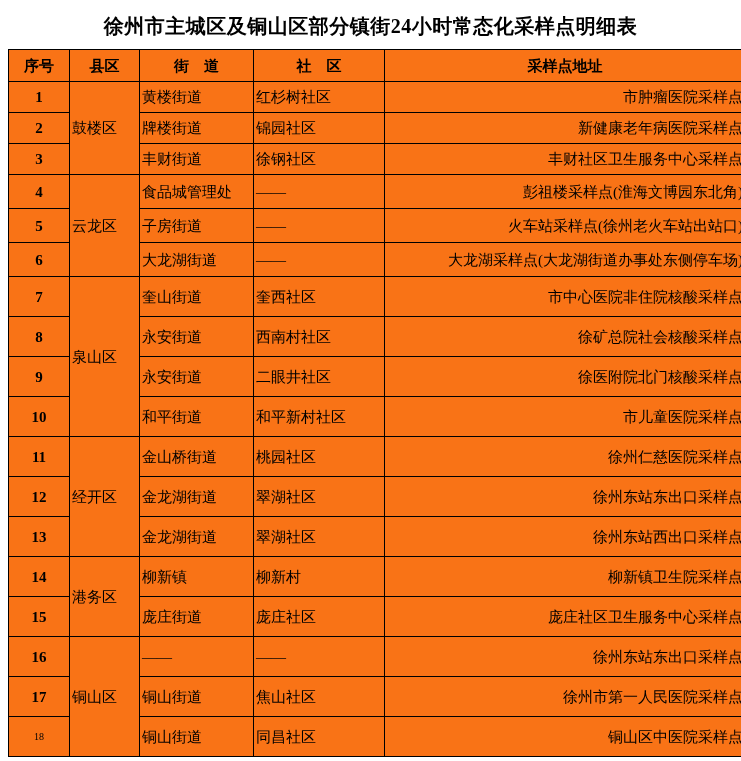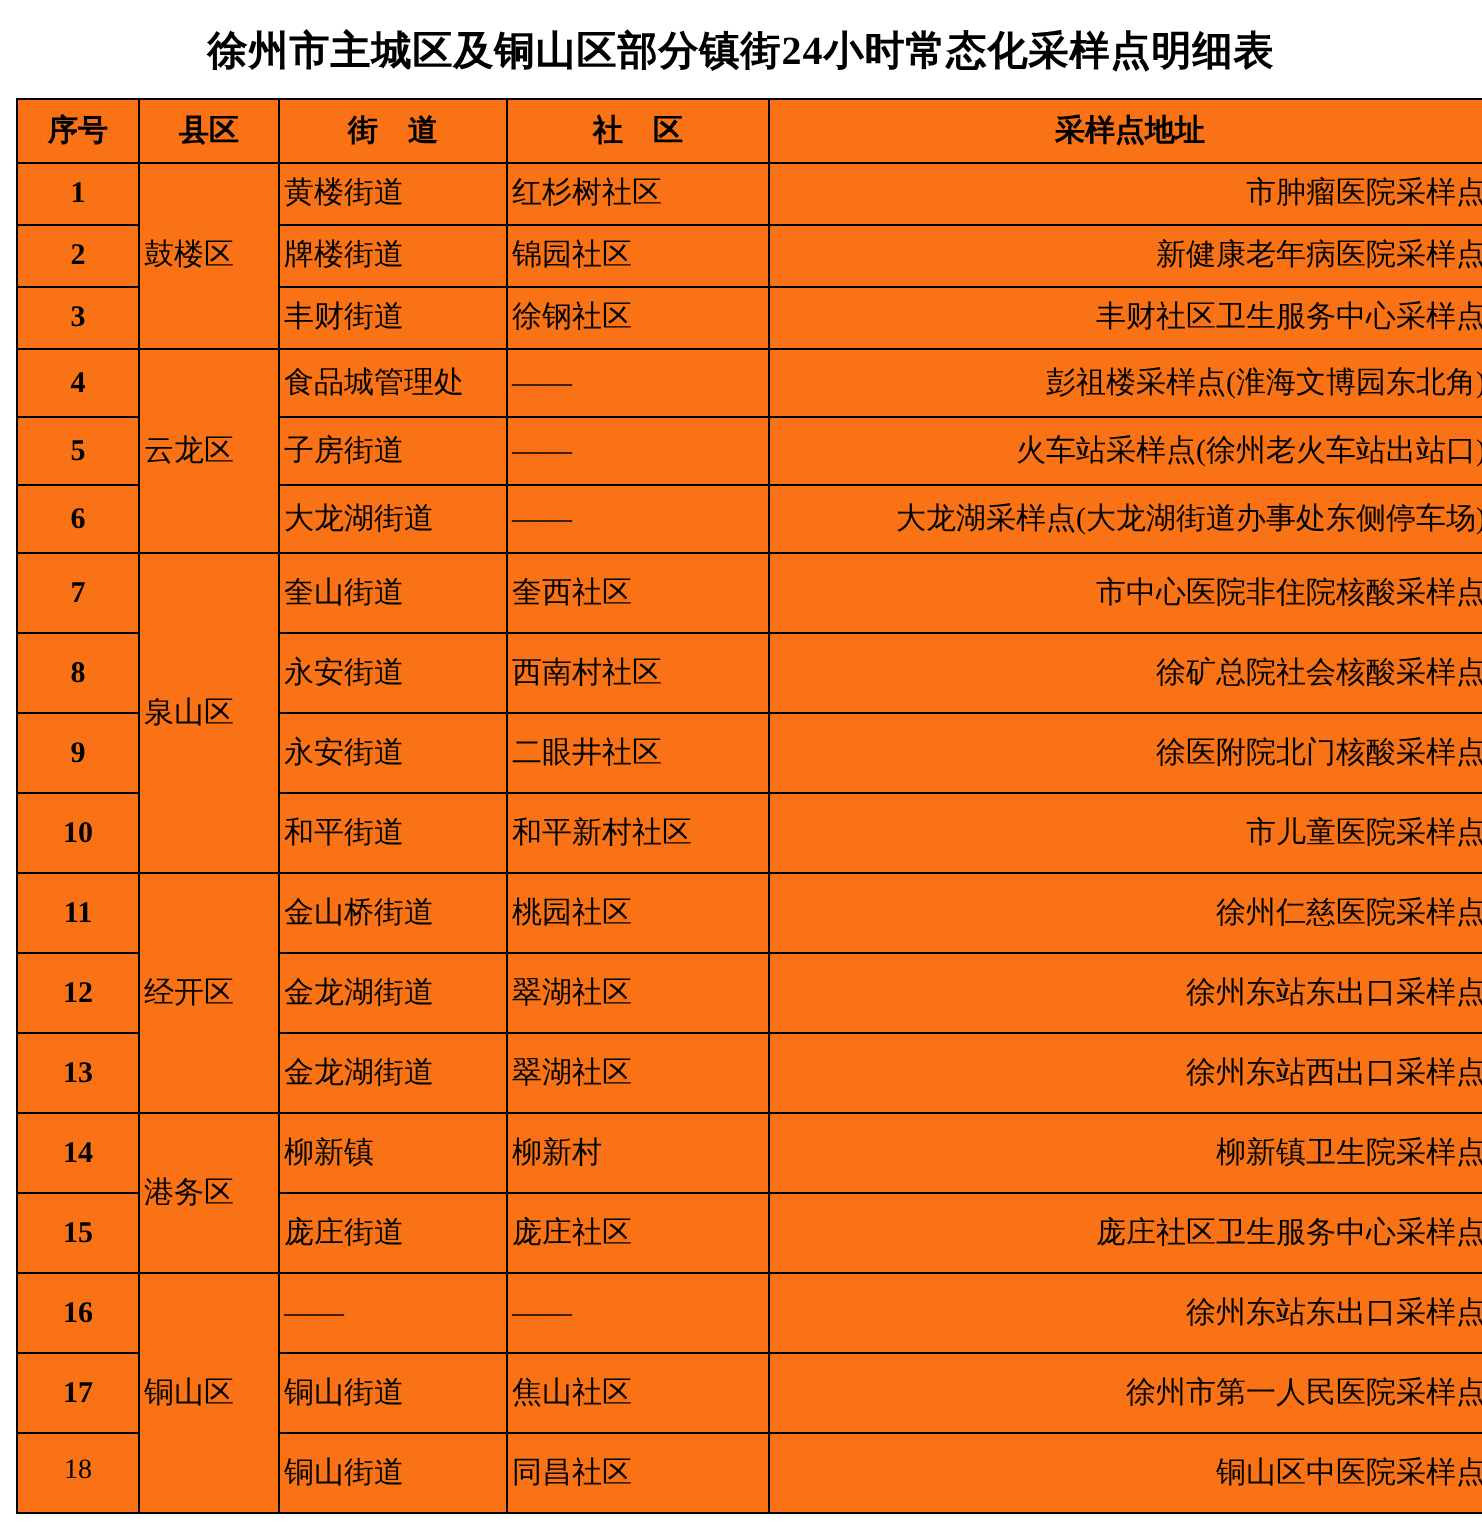--- a/index.html
+++ b/index.html
@@ -52,21 +52,21 @@
     text-align: center;
     white-space: nowrap;
   }
   td.col-no {
     text-align: center;
     font-weight: bold;
     font-size: 16px;
   }
   tbody tr:last-child td.col-no {
     font-weight: normal;
-    font-size: 14px;
+    font-size: 10px;
   }
   td.col-district,
   td.col-street,
   td.col-community {
     text-align: left;
   }
   td.col-address {
     text-align: right;
     padding-left: 3px;
   }

